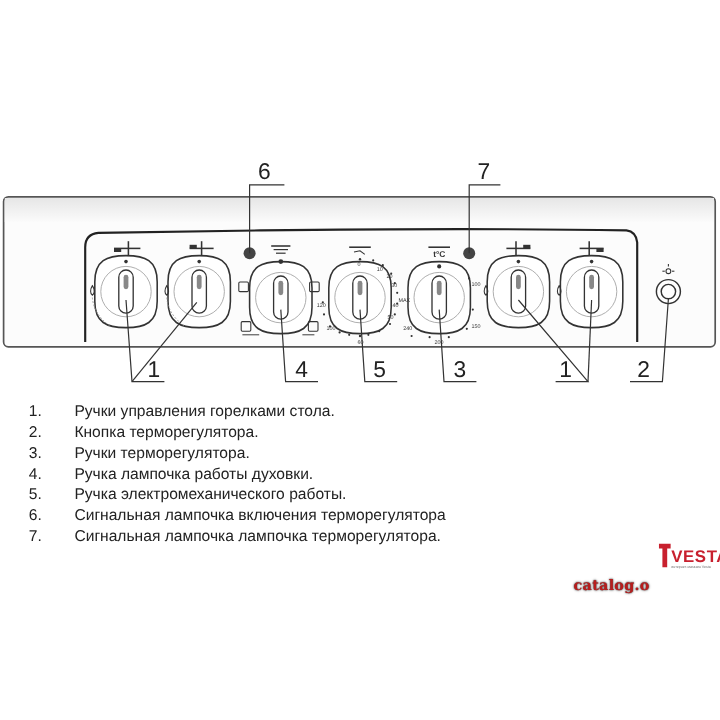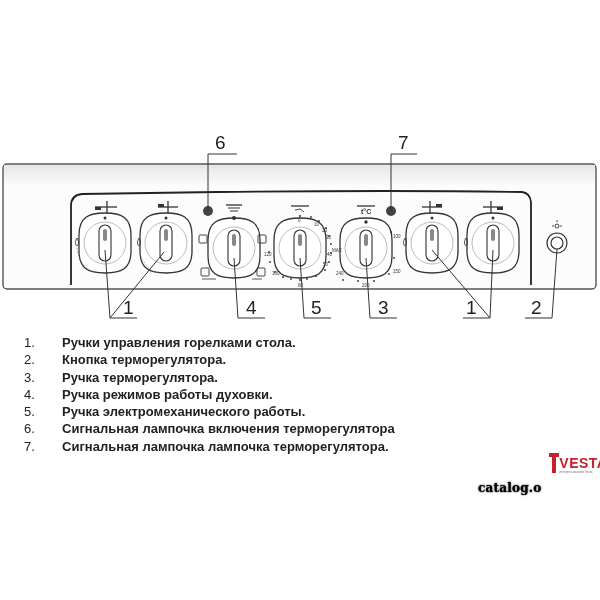--- a/index.html
+++ b/index.html
@@ -1,23 +1,23 @@
 <!DOCTYPE html>
 <html><head>
 <meta charset="utf-8">
 <style>
   html,body{margin:0;padding:0;background:#fff;}
   body{width:600px;height:600px;position:relative;overflow:hidden;font-family:"Liberation Sans",sans-serif;}
   #diagram{position:absolute;left:0;top:0;width:600px;height:330px;}
   .legend{position:absolute;left:24px;top:334px;width:420px;}
   .legend-row{display:flex;font-size:13px;color:#222;line-height:17px;height:17.3px;}
   .legend-num{width:38px;}
-  .legend-text{flex:1;white-space:nowrap;font-weight:bold;}
+  .legend-text{flex:1;white-space:nowrap;}
   .watermark{position:absolute;left:478px;top:434px;display:flex;align-items:center;}
-  .wm-text{font-family:"DejaVu Serif",serif;font-size:12px;color:#000000;text-shadow:0 0 2px #555,0 0 1px #333;font-weight:bold;letter-spacing:0.2px;margin-top:47px;}
+  .wm-text{font-family:"DejaVu Serif",serif;font-size:12px;color:#b91c1c;text-shadow:0 0 2px #555,0 0 1px #333;font-weight:bold;letter-spacing:0.2px;margin-top:47px;}
   .wm-logo{margin-left:8px;position:relative;width:60px;height:20px;}
   .wm-brand{position:absolute;left:10px;top:0;font-size:14px;font-weight:bold;color:#c8202e;letter-spacing:0.5px;}
   .wm-sub{position:absolute;left:10px;top:15px;font-size:3px;color:#777;}
   .wm-mark{position:absolute;left:0;top:-2px;width:10px;height:20px;}
 </style>
 </head>
 <body>
 
 <svg id="diagram" viewBox="0 0 600 330" xmlns="http://www.w3.org/2000/svg">
   <defs>
@@ -218,25 +218,25 @@
   <div class="legend-row">
       <span class="legend-num">1.</span>
       <span class="legend-text">Ручки управления горелками стола.</span>
     </div>
   <div class="legend-row">
       <span class="legend-num">2.</span>
       <span class="legend-text">Кнопка терморегулятора.</span>
     </div>
   <div class="legend-row">
       <span class="legend-num">3.</span>
-      <span class="legend-text">Ручка терморегулятора.</span>
+      <span class="legend-text">Ручки терморегулятора.</span>
     </div>
   <div class="legend-row">
       <span class="legend-num">4.</span>
-      <span class="legend-text">Ручка режимов работы духовки.</span>
+      <span class="legend-text">Ручка лампочка работы духовки.</span>
     </div>
   <div class="legend-row">
       <span class="legend-num">5.</span>
       <span class="legend-text">Ручка электромеханического работы.</span>
     </div>
   <div class="legend-row">
       <span class="legend-num">6.</span>
       <span class="legend-text">Сигнальная лампочка включения терморегулятора</span>
     </div>
   <div class="legend-row">

